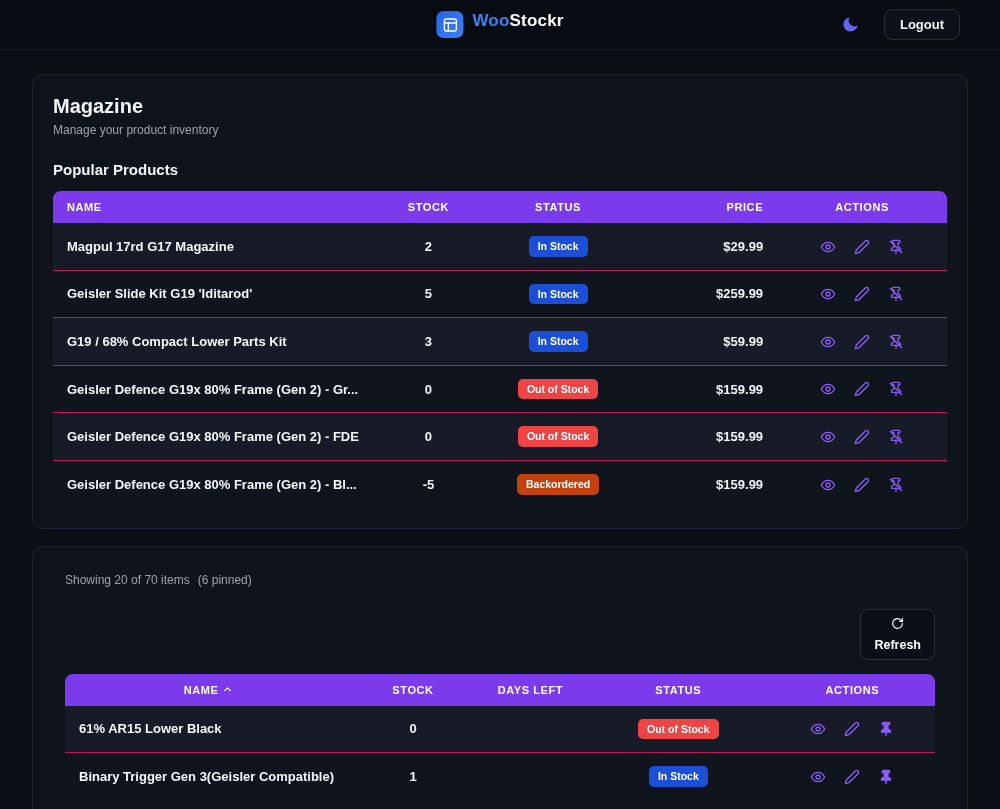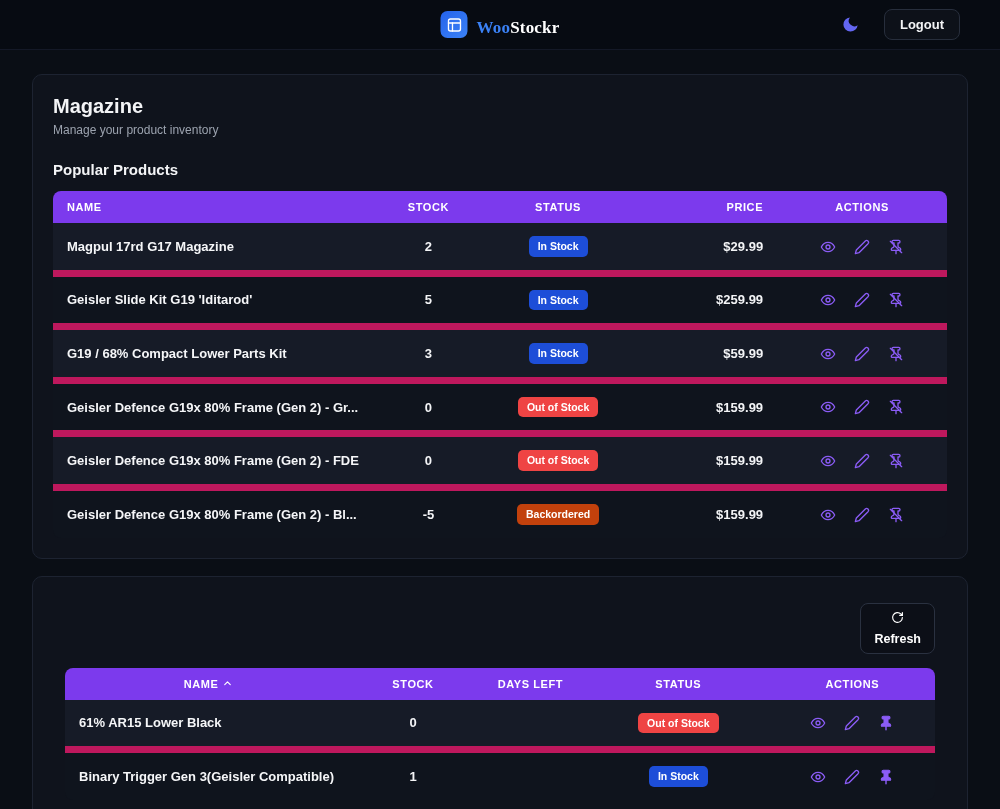--- a/index.html
+++ b/index.html
@@ -12,21 +12,21 @@
   
   .topbar {
     position:relative; height:50px;
     background:#070b12;
     border-bottom:1px solid #141927;
     display:flex; align-items:center; justify-content:flex-end;
     padding:0 40px;
   }
   .brand {
     position:absolute; left:50%; transform:translateX(-50%);
-    display:flex; align-items:flex-end; gap:9px;font-family:Liberation Serif, serif;
+    display:flex; align-items:flex-start; gap:9px;
   }
   .logo-box {
     width:27px; height:27px; border-radius:7px;
     background:linear-gradient(135deg,#2563eb,#3b82f6);
     display:flex; align-items:center; justify-content:center;
   }
   .logo-box svg { width:16px; height:16px; }
   .brand-text { font-size:17px; font-weight:700; letter-spacing:.2px; }
   .brand-woo { color:#3b82f6; }
   .brand-stockr { color:#ffffff; }
@@ -61,21 +61,21 @@
   th {
     color:#ffffff; font-size:11px; font-weight:700; letter-spacing:.6px;
     padding:10px 14px; text-transform:uppercase; white-space:nowrap;
   }
   .th-left { text-align:left; }
   .th-center { text-align:center; }
   .th-right { text-align:right; }
   tbody tr:nth-child(odd) { background:#161b27; }
   tbody tr:nth-child(even) { background:#0f141d; }
   td {
-    padding:13px 14px; font-size:13px; border-bottom:7px solid #be185d;
+    padding:13px 14px; font-size:13px; border-bottom:1px solid #be185d;
     vertical-align:middle;
   }
   tbody tr:last-child td { border-bottom:none; }
   .name-cell { font-weight:600; color:#f5f6f8; white-space:nowrap; overflow:hidden; text-overflow:ellipsis; }
   .stock-cell { text-align:center; font-weight:600; }
   .days-cell { text-align:center; color:#9ca3af; }
   .status-cell { text-align:center; }
   .price-cell { text-align:right; font-weight:700; }
   .actions-cell { text-align:center; white-space:nowrap; }
   .badge {
@@ -299,20 +299,21 @@
                     <line x1="3.5" y1="3.5" x2="20.5" y2="20.5"></line>
                   </svg>
                 </span></td>
             </tr>
           </tbody>
       </table>
     </div>
   </section>
 
   <section class="card card-all">
+    <p class="showing-line"><span>Showing 20 of 70 items</span><span class="pinned">(6 pinned)</span></p>
     <div class="refresh-row">
       <button class="refresh-btn">
         <span style="display:flex;">
           <svg viewBox="0 0 24 24" fill="none" stroke="currentColor" stroke-width="2.2" stroke-linecap="round" stroke-linejoin="round">
               <path d="M21 12a9 9 0 1 1-2.64-6.36L21 8"></path>
               <path d="M21 3v5h-5"></path>
             </svg>
         </span>
         <span>Refresh</span>
       </button>

